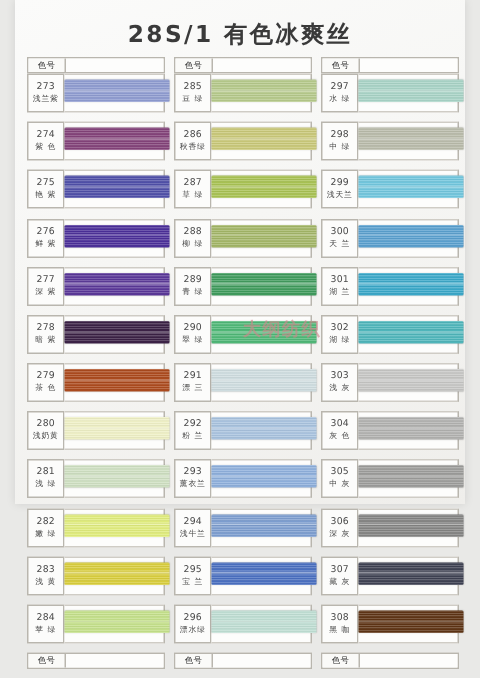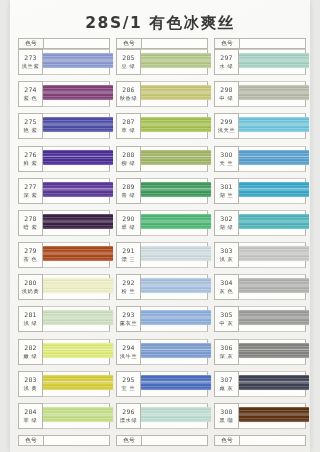--- a/index.html
+++ b/index.html
@@ -13,21 +13,21 @@
     background: #e9e9e7;
     font-family: "DejaVu Sans", "Liberation Sans", sans-serif;
     position: relative;
   }
   
   #sheet {
     position: absolute;
     left: 10px;
     top: 0px;
     width: 300px;
-    height: 452px;
+    height: 336px;
     background: linear-gradient(160deg,#fbfbfa 0%,#f6f6f4 45%,#efeeeb 100%);
     box-shadow: 0 0 6px rgba(0,0,0,0.10);
   }
   #page-title {
     position: absolute;
     top: 13px;
     left: 0;
     width: 300px;
     text-align: center;
     font-size: 15.5px;
@@ -537,14 +537,15 @@
             </div>
           </div>
         </div>
         <div class="ftr-row">
           <div class="hdr-label">色号</div>
           <div class="hdr-blank"></div>
         </div>
       </div>
     </div>
 
+  <div id="watermark">大纲纺织</div>
 
 </div>
 
 </body></html>

